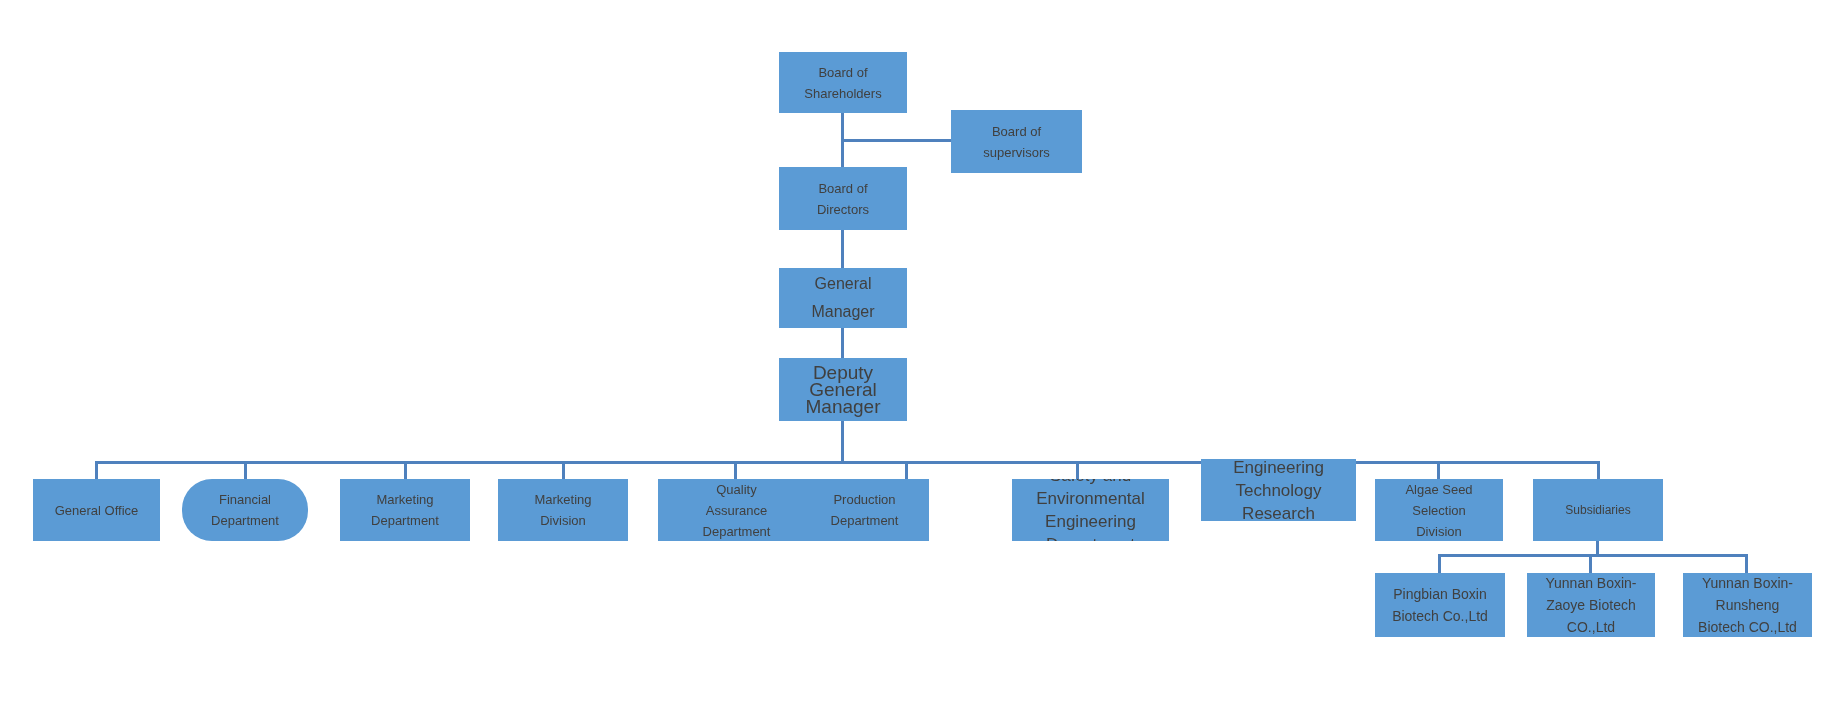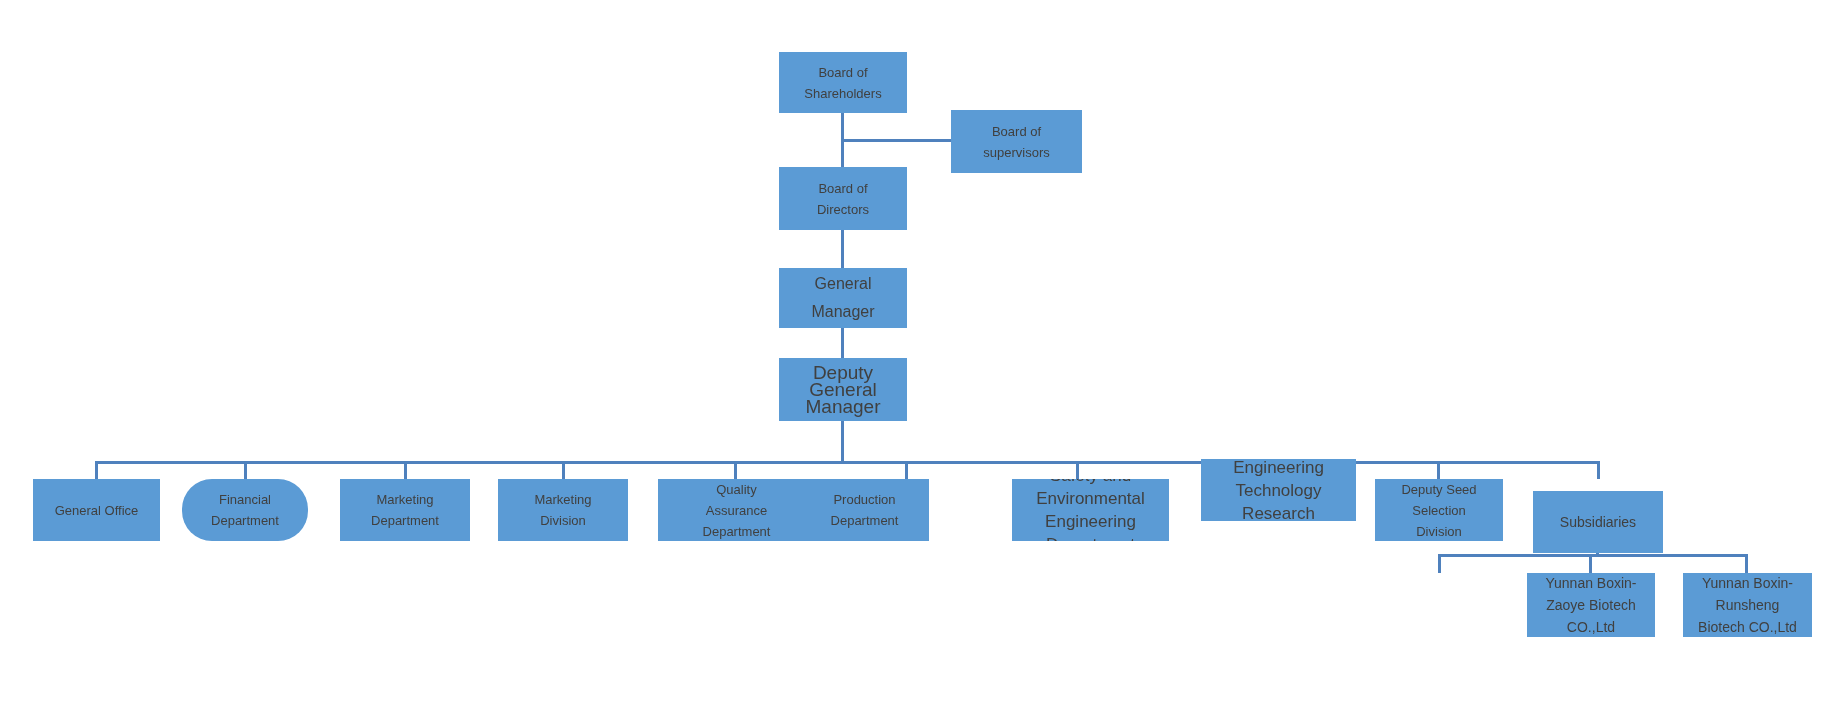--- a/index.html
+++ b/index.html
@@ -22,21 +22,21 @@
     white-space: pre-line;
     overflow: hidden;
     font-size: 13px;
     line-height: 21px;
     box-sizing: border-box;
   }
   .node--lg { font-size: 16px; line-height: 28px; }   
   .node--dep { font-size: 19px; line-height: 17px; }  
   .node--sm { font-size: 17px; line-height: 23px; margin-left: 12px; }   
   .node--co { font-size: 14px; line-height: 22px; }   
-  .node--one { font-size: 14px; margin-top: 12px; }                     
+  .node--one { font-size: 12px; }                     
   .conn { position: absolute; background: #4F81BD; }
   .conn.h { height: 3px; }
   .conn.v { width: 3px; }
 </style>
 </head>
 <body>
 
 <div id="canvas">
 
   <div class="conn v" style="left:841px; top:113px; height:55px;"></div>
@@ -98,26 +98,28 @@
   <div class="node node--sm" style="left:1000px; top:479px; width:157px; height:62px;">Safety and
 Environmental
 Engineering
 Department</div>
 
   <div class="node node--sm" style="left:1189px; top:459px; width:155px; height:62px;">Microalgae
 Engineering
 Technology Research
 CENTER</div>
 
-  <div class="node" style="left:1375px; top:479px; width:128px; height:62px;">Deputy Seed
+  <div class="node" style="left:1375px; top:479px; width:128px; height:62px;">Algae Seed
 Selection
 Division</div>
 
   <div class="node node--one" style="left:1533px; top:479px; width:130px; height:62px;">Subsidiaries</div>
 
+  <div class="node node--co" style="left:1375px; top:573px; width:130px; height:64px;">Pingbian Boxin
+Biotech Co.,Ltd</div>
 
   <div class="node node--co" style="left:1527px; top:573px; width:128px; height:64px;">Yunnan Boxin-
 Zaoye Biotech
 CO.,Ltd</div>
 
   <div class="node node--co" style="left:1683px; top:573px; width:129px; height:64px;">Yunnan Boxin-
 Runsheng
 Biotech CO.,Ltd</div>
 
 </div>

